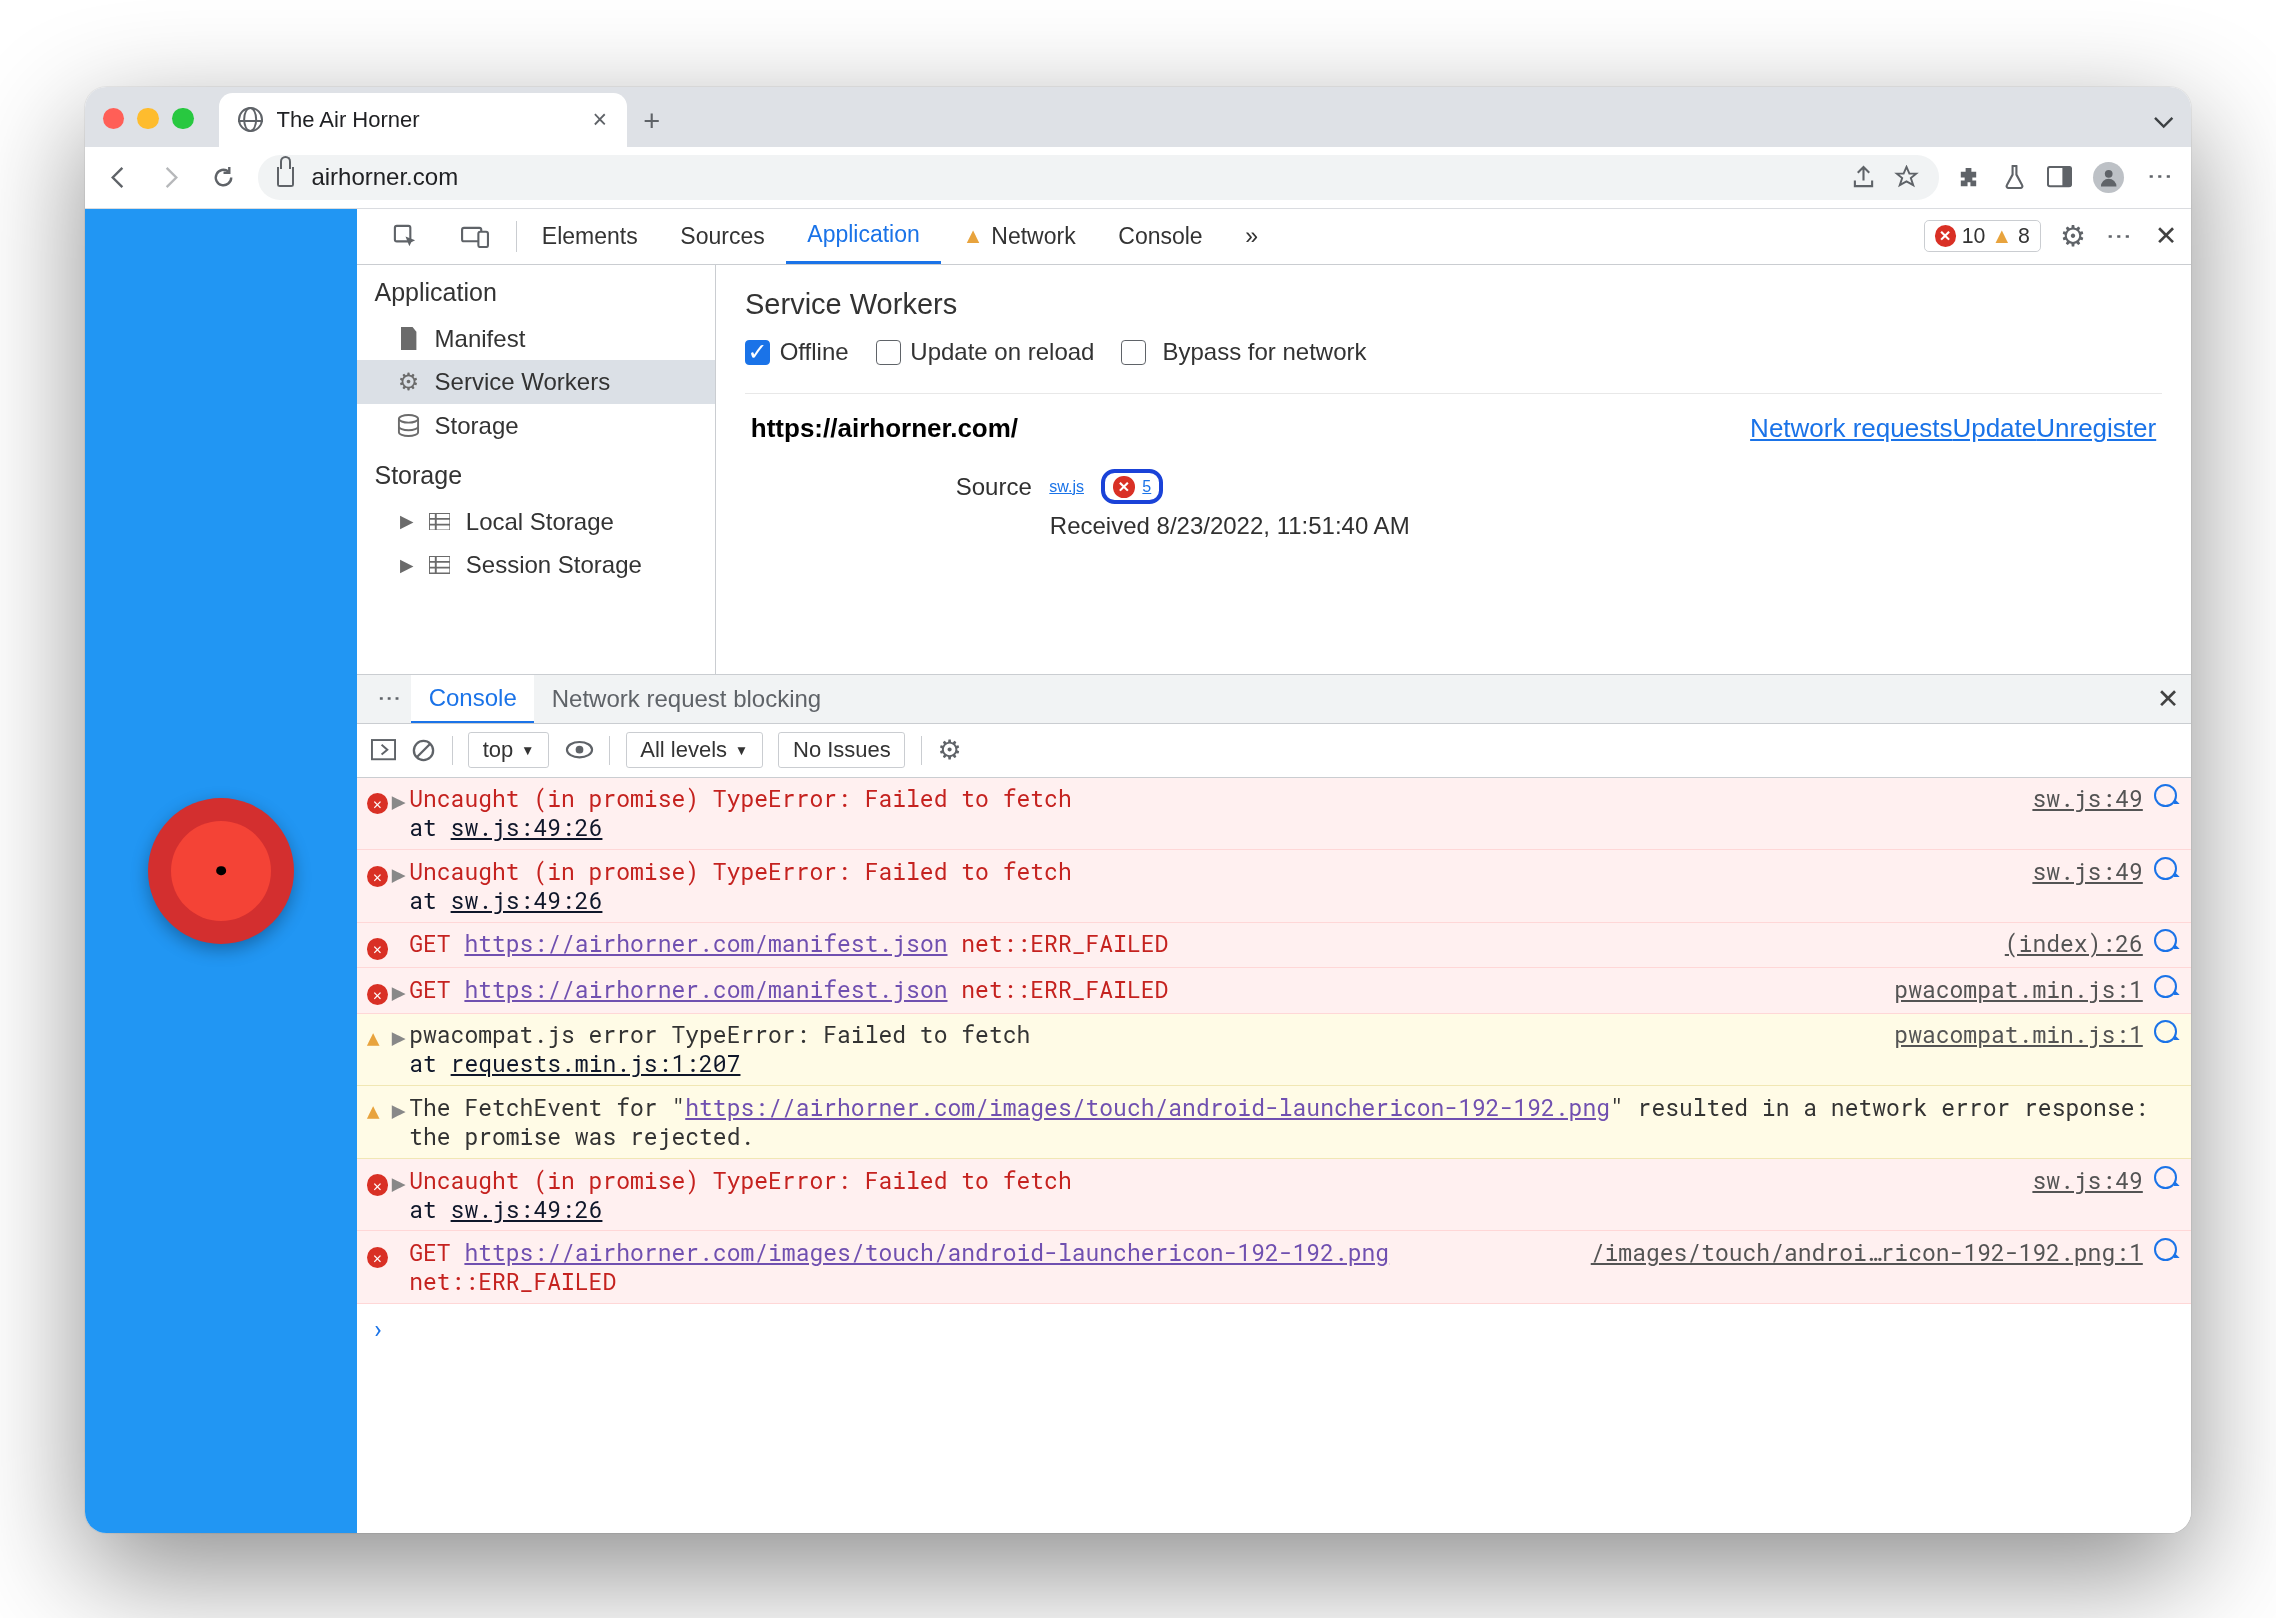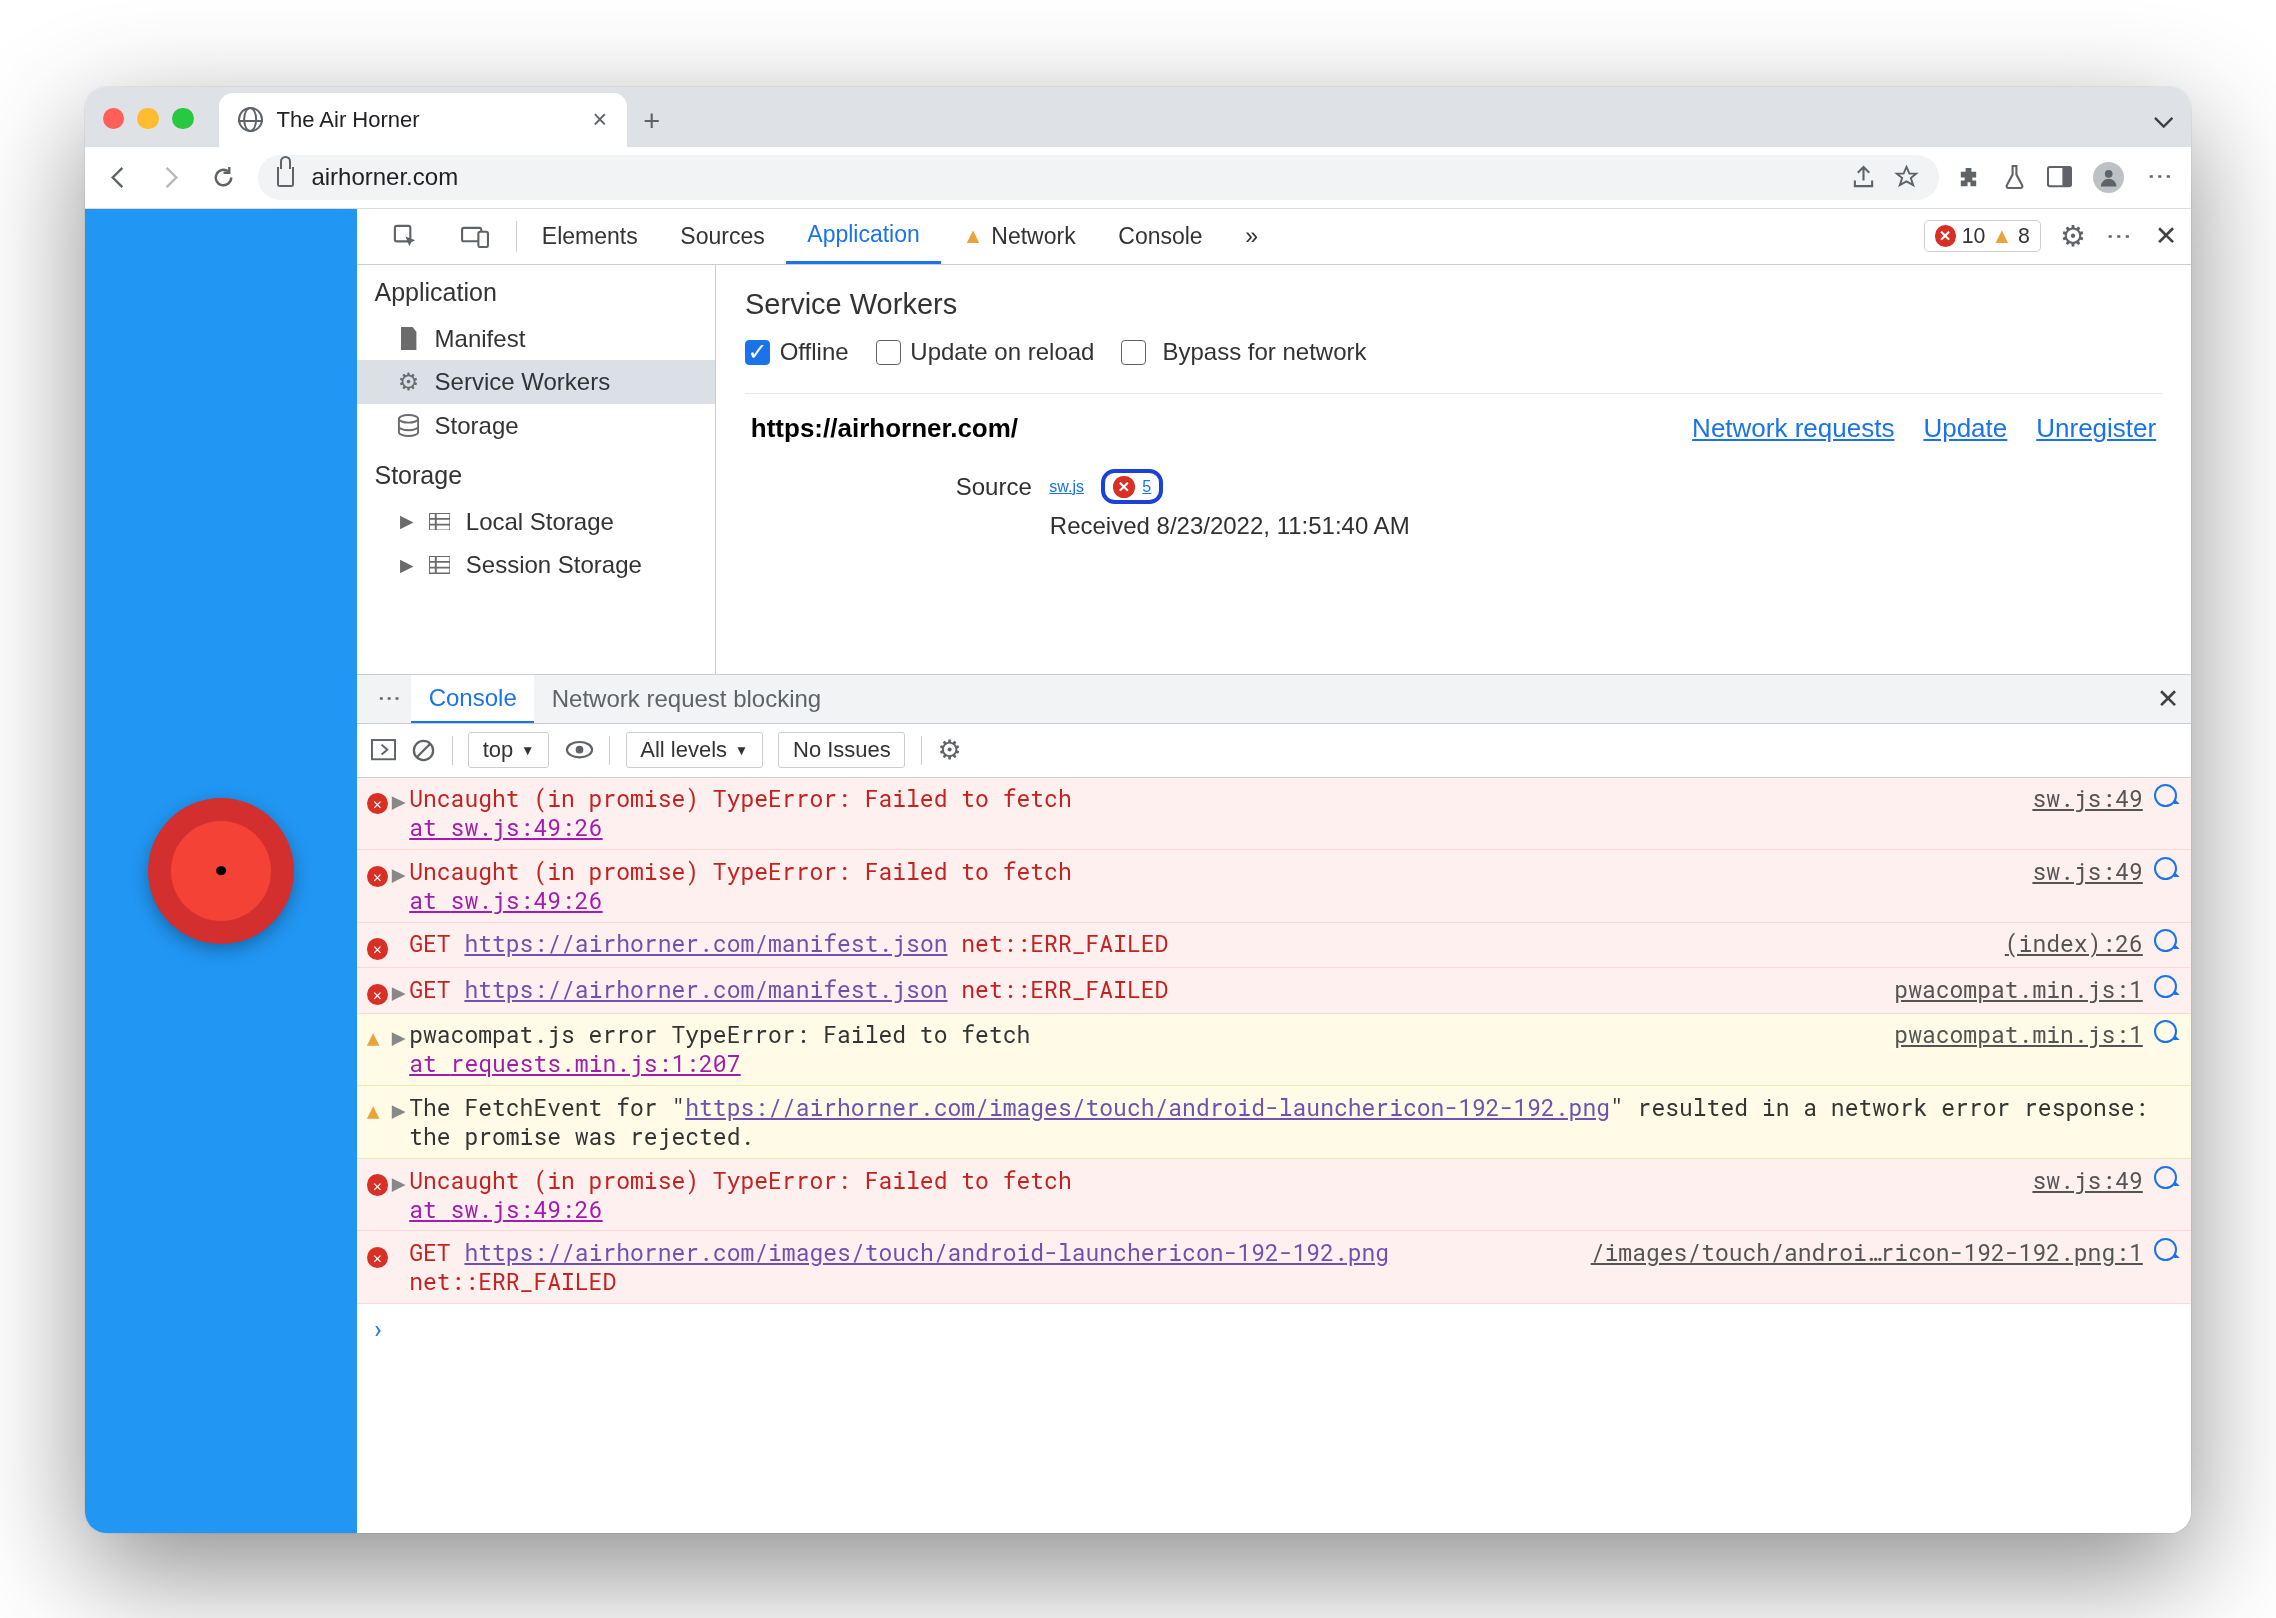--- a/index.html
+++ b/index.html
@@ -59,21 +59,21 @@
   .iconbox{width:25px;height:25px;display:flex;align-items:center;justify-content:center;color:#6b6b6b;}
 
   .swpanel{flex:1;padding:23px 29px 0;}
   .sw-title{font-size:29px;color:#333;margin-bottom:17.5px;}
   .sw-row{display:flex;align-items:center;gap:27px;font-size:24px;color:#333;border-bottom:1px solid #e8e8e8;padding-bottom:27px;}
   .chk{width:25px;height:25px;border:1.7px solid #5f6368;border-radius:3.9px;display:inline-flex;align-items:center;justify-content:center;}
   .chk.on{background:#1a73e8;border-color:#1a73e8;color:#fff;}
   .sw-card{padding:19.4px 5.8px 0;}
   .sw-card-h{display:flex;align-items:center;font-size:26px;}
   .sw-card-h b{font-weight:600;}
-  .sw-links{margin-left:auto;display:flex;gap:29px;}
+  .sw-links{margin-left:auto;display:flex;}
   .lnk{color:#1a73e8;text-decoration:underline;}
   .src-row{display:flex;align-items:center;gap:17.5px;margin:25px 0 7.8px;}
   .src-row .lbl{width:281px;text-align:right;color:#303030;font-size:24px;}
   .focus-box{border:4.9px solid #1a42d8;border-radius:13.6px;padding:2.9px 7.8px;display:flex;align-items:center;gap:7.8px;}
   .rcv{margin-left:299px;color:#303030;font-size:24px;}
 
   .drawer-tabs{height:50px;border-top:1px solid #cacdd1;border-bottom:1px solid #cacdd1;background:#f1f3f4;display:flex;align-items:center;padding:0 11.6px;font-size:24px;color:#5f6368;}
   .drawer-tabs .dt{padding:0 17.5px;height:100%;display:flex;align-items:center;}
   .drawer-tabs .dt.act{color:#1a73e8;border-bottom:2.9px solid #1a73e8;background:#fff;}
   .drawer-tabs .cls{margin-left:auto;font-size:27px;color:#424242;}
@@ -82,21 +82,21 @@
   .cons-tb .btnbox{border:1px solid #cacdd1;border-radius:2.9px;padding:3.9px 13.6px;display:flex;align-items:center;gap:7.8px;}
   .cons-tb input{flex:1;height:37px;border:1px solid #cacdd1;border-radius:2.9px;padding:0 13.6px;font-size:22px;background:#fff;}
 
   .cons-list{flex:1;overflow:auto;}
   .msg{display:flex;padding:6.8px 13.6px 6.8px 9.7px;border-bottom:1px solid #ffd7d7;font-size:23px;line-height:29px;}
   .msg.err{background:#fff0f0;color:#c5221f;}
   .msg.warn{background:#fffbe6;color:#333;border-bottom-color:#f1e7b4;}
   .msg .ic{width:25px;flex:none;padding-top:1.9px;}
   .msg .caret{width:17.5px;flex:none;color:#888;padding-top:1.9px;}
   .msg .text{flex:1;}
-  .msg .text .sub{color:#a21caf;text-decoration:underline;}
+  .msg .text .sub{color:#0f172a;}
   .msg .src{margin-left:11.6px;color:#545454;text-decoration:underline;white-space:nowrap;}
   .msg .loop{width:23px;height:23px;border:2.3px solid #1a73e8;border-radius:50%;margin-left:11.6px;flex:none;position:relative;}
   .msg .loop::after{content:"";position:absolute;right:-2.9px;bottom:-2.9px;border:4.9px solid transparent;border-top-color:#1a73e8;transform:rotate(45deg);}
   .ul{text-decoration:underline;} .purp{color:#7050b0;}
   .prompt{padding:7.8px 13.6px;color:#1a73e8;font-size:25px;}
 
   svg{display:block}
 </style>
 </head>
 <body>

